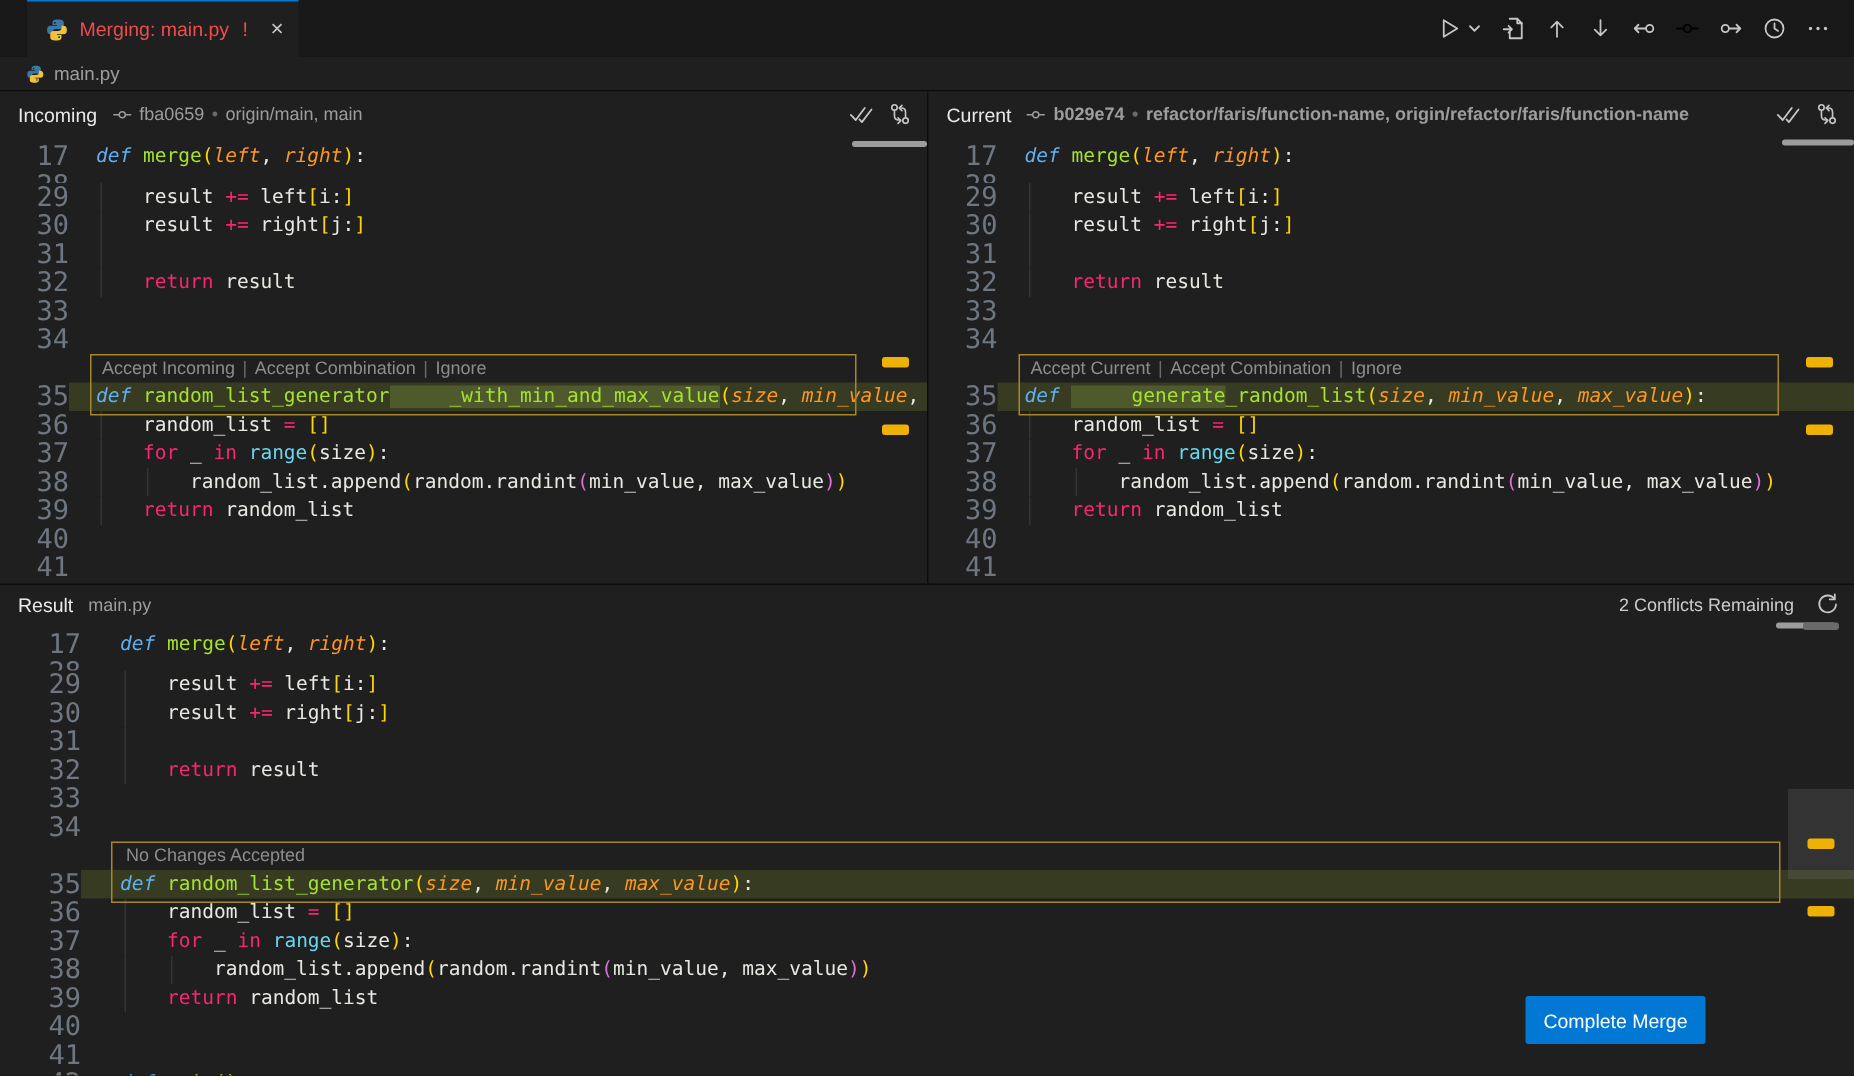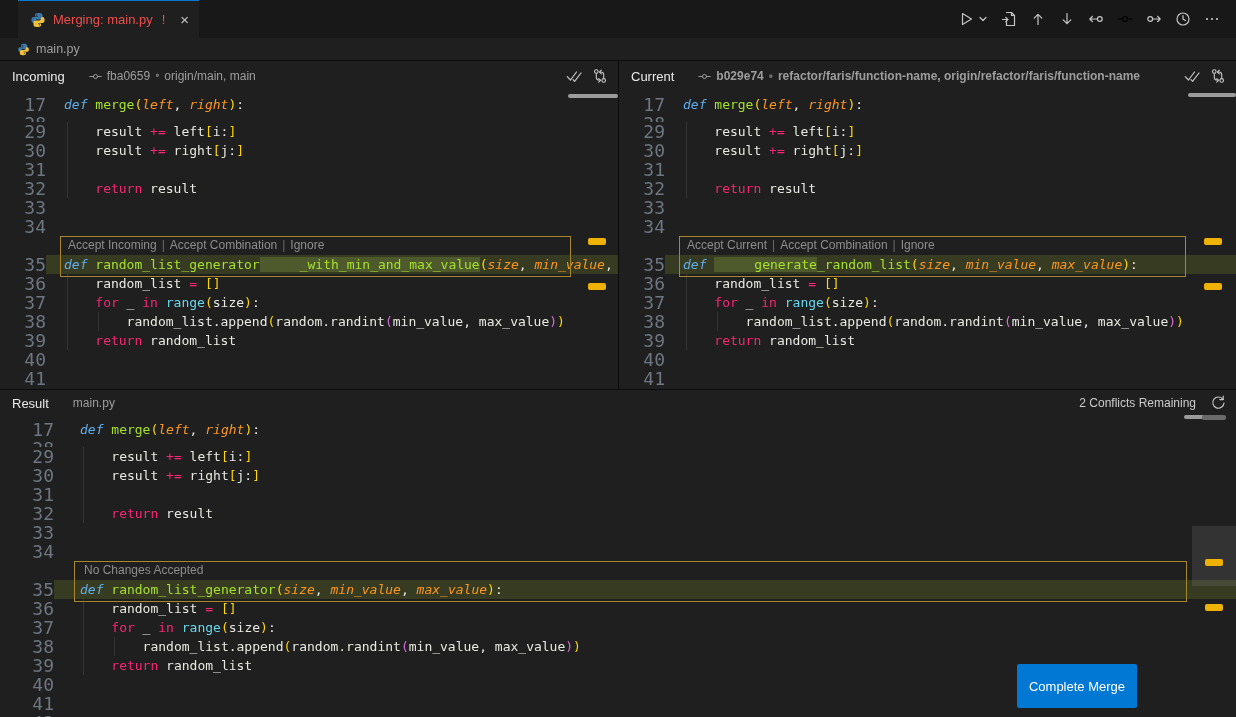--- a/index.html
+++ b/index.html
@@ -20,21 +20,21 @@
   .breadcrumb{height:22px;display:flex;align-items:center;gap:6px;padding-left:17px;
     color:#9d9d9d;font-size:12.5px;background:#1f1f1f;cursor:pointer;}
 
   
   .top-split{display:flex;height:328px;border-top:1px solid #0c0c0c;}
   .pane{position:relative;background:#1f1f1f;overflow:hidden;--lnw:46px;--cpad:18px;}
   #pane-incoming{width:618px;border-right:1px solid #0c0c0c;flex:none;}
   #pane-current{flex:1;}
   #pane-result{height:329px;border-top:1px solid #0c0c0c;--lnw:54px;--cpad:26px;}
 
-  .pane-header{height:30px;display:flex;align-items:center;padding:0 10px 0 12px;background:#1f1f1f;gap:14px;}
+  .pane-header{height:30px;display:flex;align-items:center;padding:0 10px 0 12px;background:#1f1f1f;}
   #pane-result .pane-header{height:26px;}
   .pane-title{color:#e9e9e9;font-size:13px;margin-right:10px;}
   .pane-meta{display:flex;align-items:center;gap:5px;color:#9d9d9d;font-size:12px;white-space:nowrap;overflow:hidden;}
   .pane-file{color:#9d9d9d;font-size:12px;}
   .header-right{margin-left:auto;display:flex;align-items:center;gap:10px;color:#c5c5c5;}
   .status-text{color:#cccccc;font-size:12px;margin-right:4px;white-space:nowrap;}
   .hicon{display:flex;align-items:center;cursor:pointer;}
 
   
   .code-area{position:relative;padding-top:4px;font-family:"DejaVu Sans Mono","Liberation Mono",monospace;
@@ -65,21 +65,21 @@
   .tk-cyan{color:var(--c-cyan);}
   .tk-txt{color:var(--c-txt);}
 
   
   .box-outline{position:absolute;border:1px solid var(--c-border);pointer-events:none;}
   .ruler-marker{position:absolute;height:7px;width:18px;border-radius:2px;background:var(--c-marker);}
   .scroll-thumb{position:absolute;right:0;width:44px;background:rgba(121,121,121,0.22);cursor:pointer;}
   .hbar{position:absolute;height:4px;border-radius:2px;background:#9c9c9c;}
   .hbar-dark{position:absolute;height:5px;border-radius:2px;background:#6a6a6a;}
 
-  .complete-merge{position:absolute;right:99px;top:274px;width:120px;height:44px;
+  .complete-merge{position:absolute;right:99px;top:274px;width:120px;height:32px;
     background:var(--c-button);color:#ffffff;border:none;border-radius:2px;font-size:13px;
     font-family:"Liberation Sans",sans-serif;cursor:pointer;}
 
   svg{display:block;}
 </style>
 </head>
 <body>
 
 <div class="window">
   <div class="tabbar">

